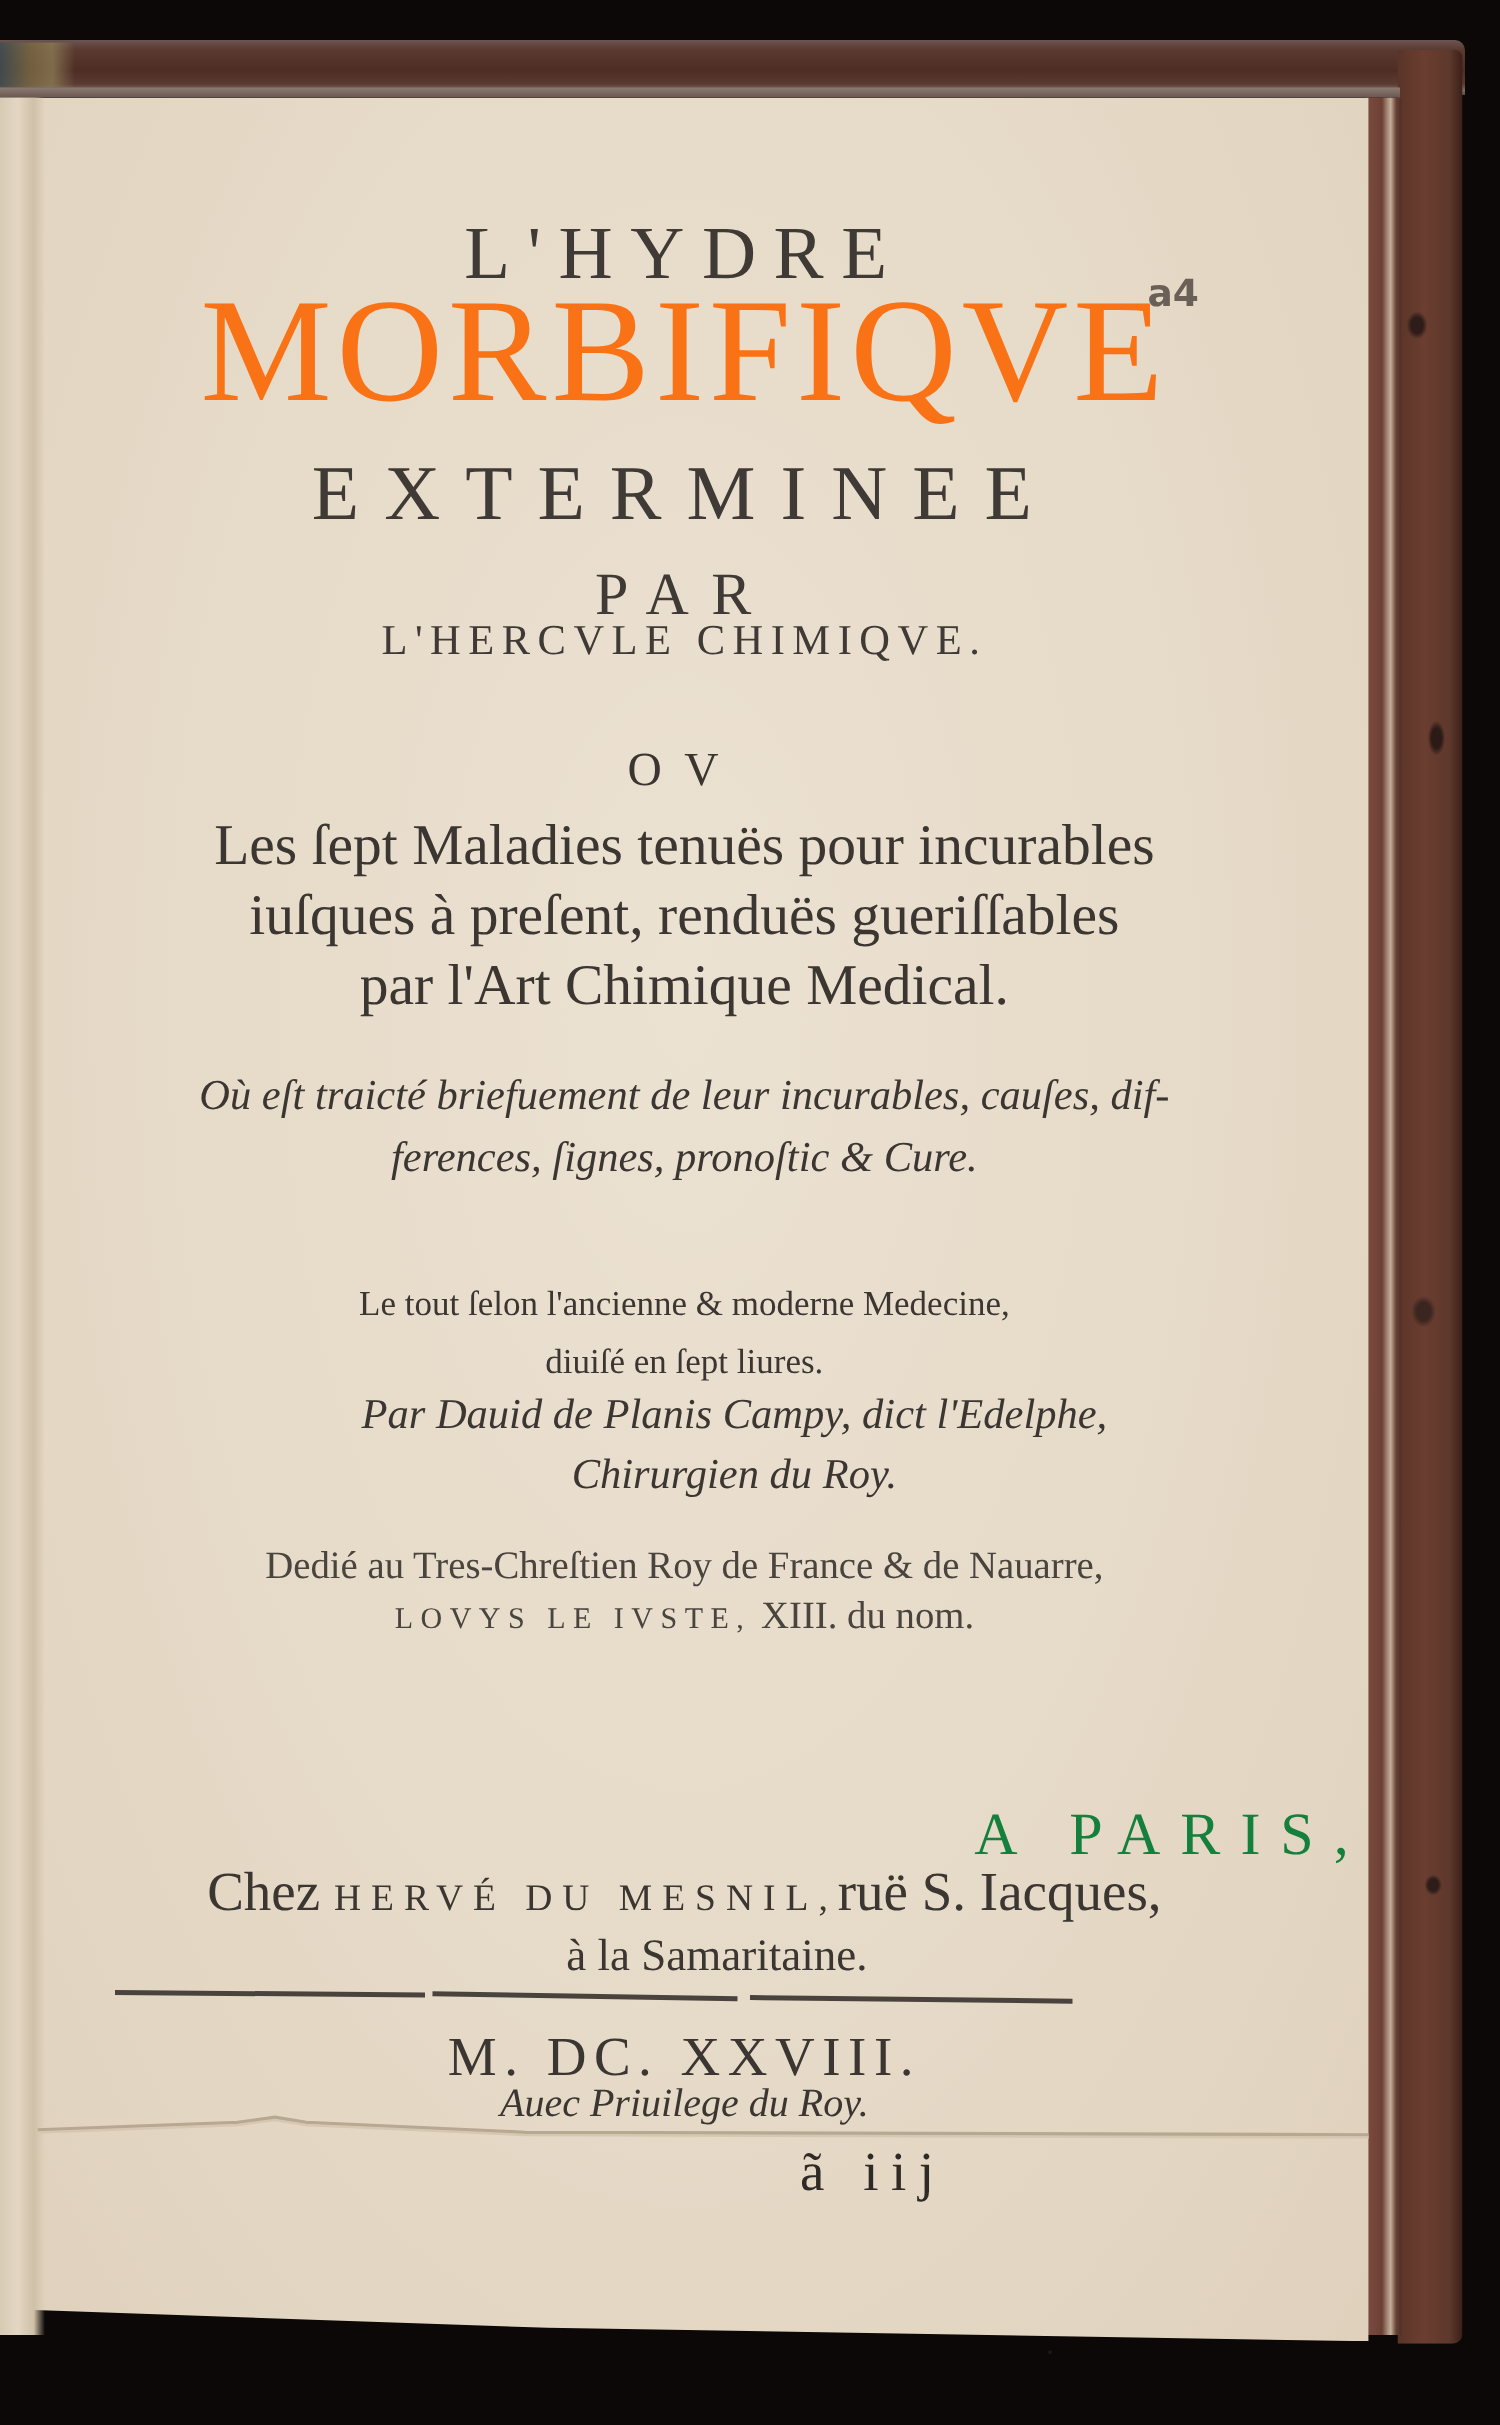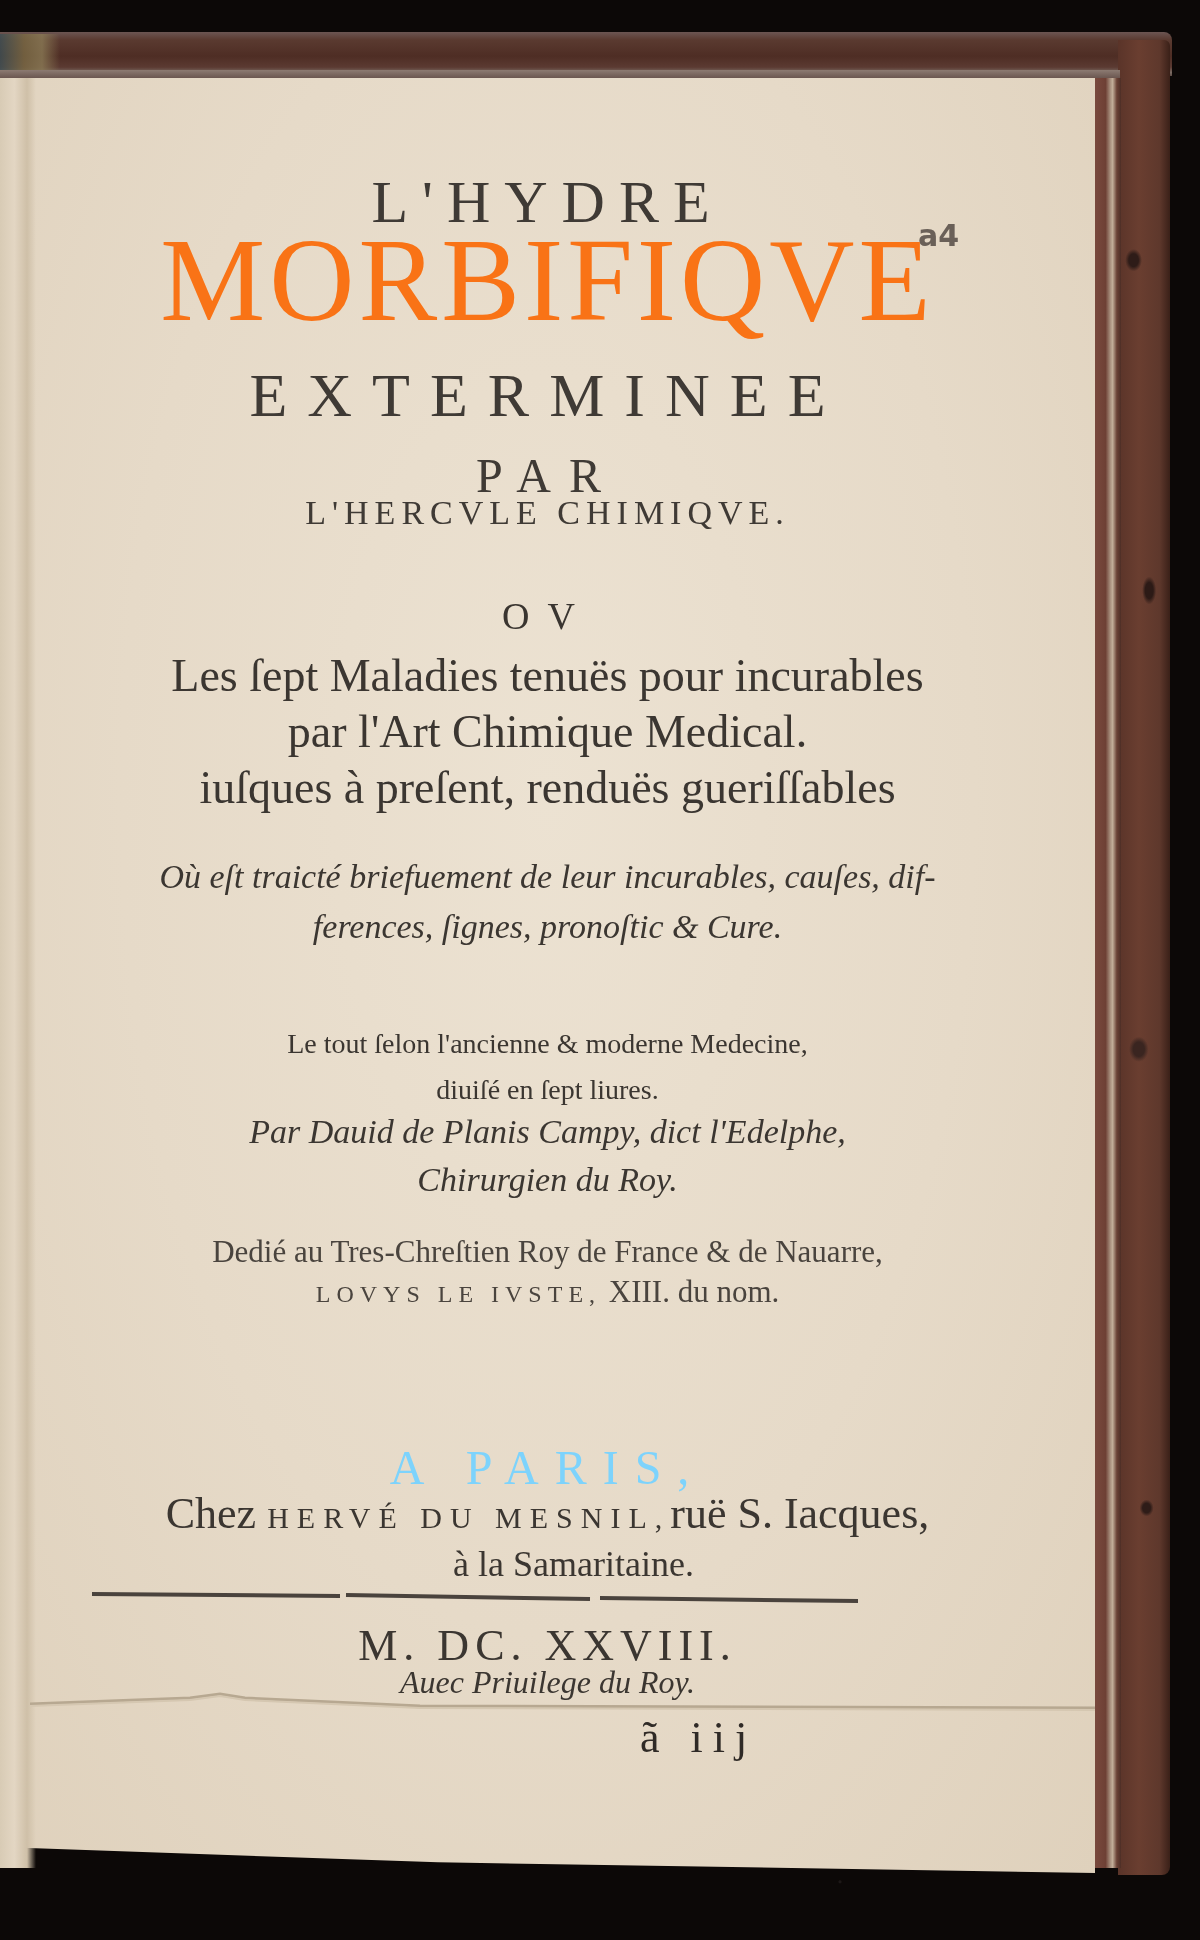--- a/index.html
+++ b/index.html
@@ -66,24 +66,24 @@
 
   .l-hydre { top: 168px; font-size: 60px; letter-spacing: 14px; color: #3f3a35; }
   .morbifiqve { top: 222px; font-size: 118px; letter-spacing: 4px; color: #f97316; line-height: 1; }
   .exterminee { top: 360px; font-size: 62px; letter-spacing: 20px; color: #3f3a35; }
   .par { top: 448px; font-size: 48px; letter-spacing: 18px; color: #3f3a35; }
   .hercule { top: 494px; font-size: 34px; letter-spacing: 6px; color: #3f3a35; }
   .ov { top: 594px; font-size: 38px; letter-spacing: 18px; }
   .body1 { top: 648px; font-size: 46px; line-height: 56px; color: #3b3631; }
   .ital1 { top: 852px; font-size: 34px; line-height: 50px; color: #3b3631; }
   .body2 { top: 986px; font-size: 28px; line-height: 46px; color: #3b3631; margin-top: 35px; }
-  .ital2 { top: 1108px; font-size: 34px; line-height: 48px; color: #3b3631; }
+  .ital2 { top: 1108px; font-size: 34px; line-height: 48px; color: #3b3631; padding-left: 40px; }
   .ded { top: 1232px; font-size: 31px; line-height: 40px; color: #4a443e; }
   .ded .sc { font-size: 24px; letter-spacing: 6px; }
-  .paris { top: 1440px; font-size: 48px; letter-spacing: 16px; color: #7dd3fc; }
+  .paris { top: 1440px; font-size: 48px; letter-spacing: 16px; color: #15803d; text-align: right; }
   .chez { top: 1488px; font-size: 44px; color: #3b3631; }
   .chez .sc { font-size: 30px; letter-spacing: 8px; }
   .sama { top: 1543px; font-size: 36px; color: #3b3631; padding-left: 26px; }
   .rules {
     position: absolute; left: 90px; top: 1590px; width: 770px; height: 18px;
   }
   .rules svg { width: 100%; height: 100%; display: block; }
   .year { top: 1620px; font-size: 44px; letter-spacing: 6px; color: #3b3631; }
   .priv { top: 1664px; font-size: 32px; color: #3b3631; }
   .sig { position: absolute; left: 640px; top: 1712px; font-size: 44px; color: #2f2a26; letter-spacing: 10px; }
@@ -106,22 +106,22 @@
 
 <div class="tp serif l-hydre">L'HYDRE</div>
 <div class="tp serif morbifiqve">MORBIFIQVE</div>
 <div class="tp serif exterminee">EXTERMINEE</div>
 <div class="tp serif par">PAR</div>
 <div class="tp serif hercule">L'HERCVLE CHIMIQVE.</div>
 <div class="tp serif ov">OV</div>
 
 <div class="tp serif body1">
   <span class="line">Les ſept Maladies tenuës pour incurables</span>
+  <span class="line">iuſques à preſent, renduës gueriſſables</span>
   <span class="line">par l'Art Chimique Medical.</span>
-  <span class="line">iuſques à preſent, renduës gueriſſables</span>
 </div>
 
 <div class="tp serif ital ital1">
   <span class="line">Où eſt traicté briefuement de leur incurables, cauſes, dif-</span>
   <span class="line">ferences, ſignes, pronoſtic &amp; Cure.</span>
 </div>
 
 <div class="tp serif body2">
   <span class="line">Le tout ſelon l'ancienne &amp; moderne Medecine,</span>
   <span class="line">diuiſé en ſept liures.</span>

